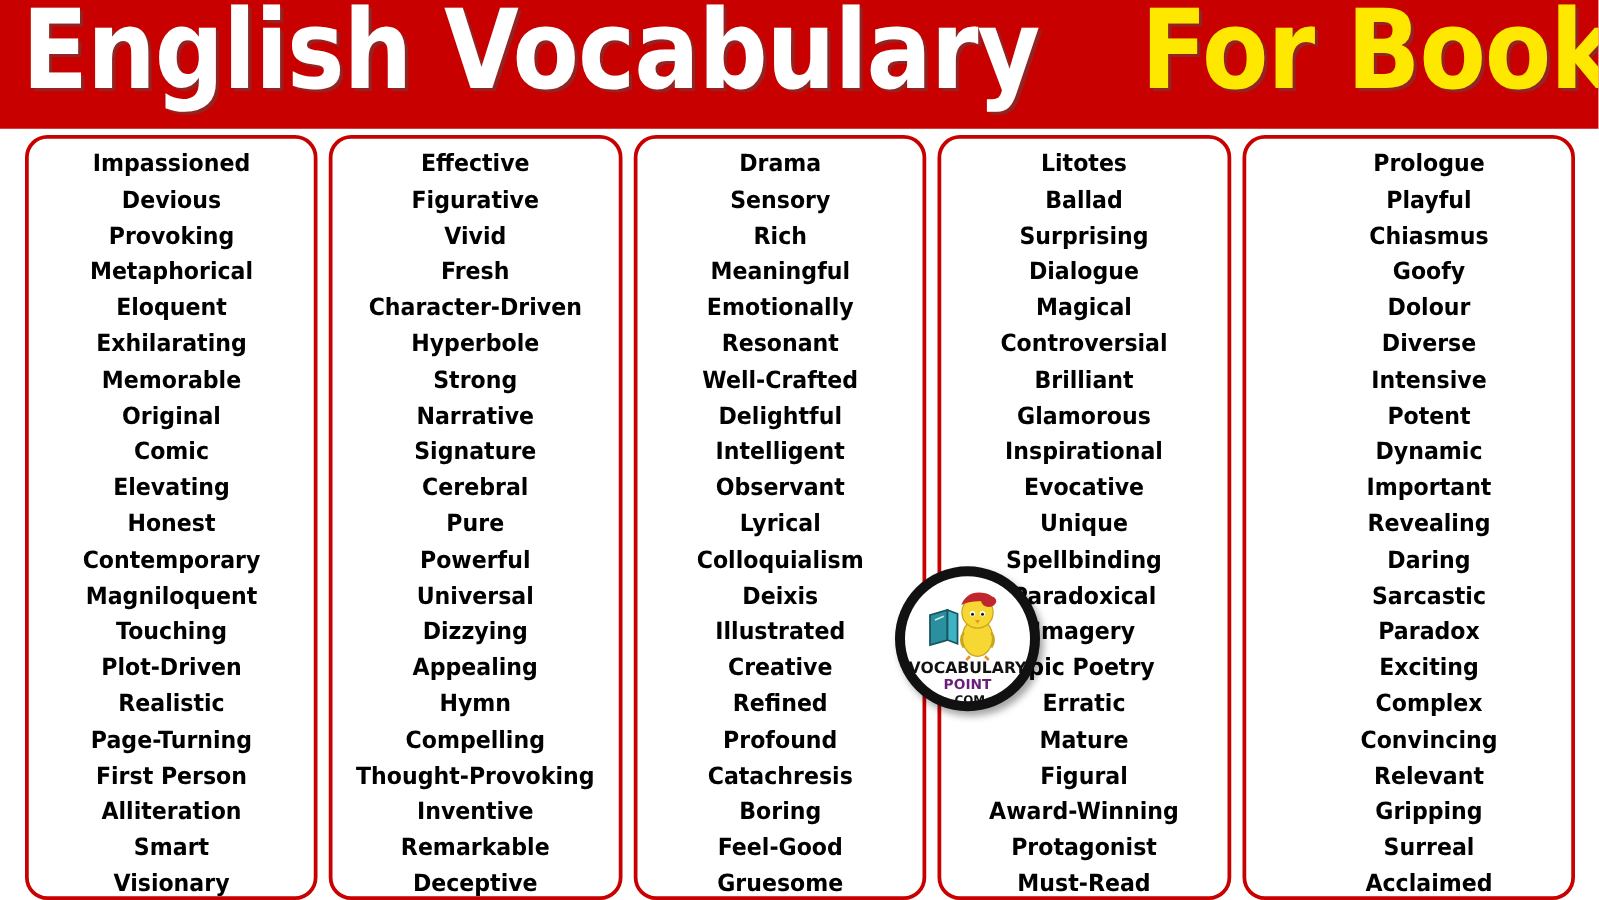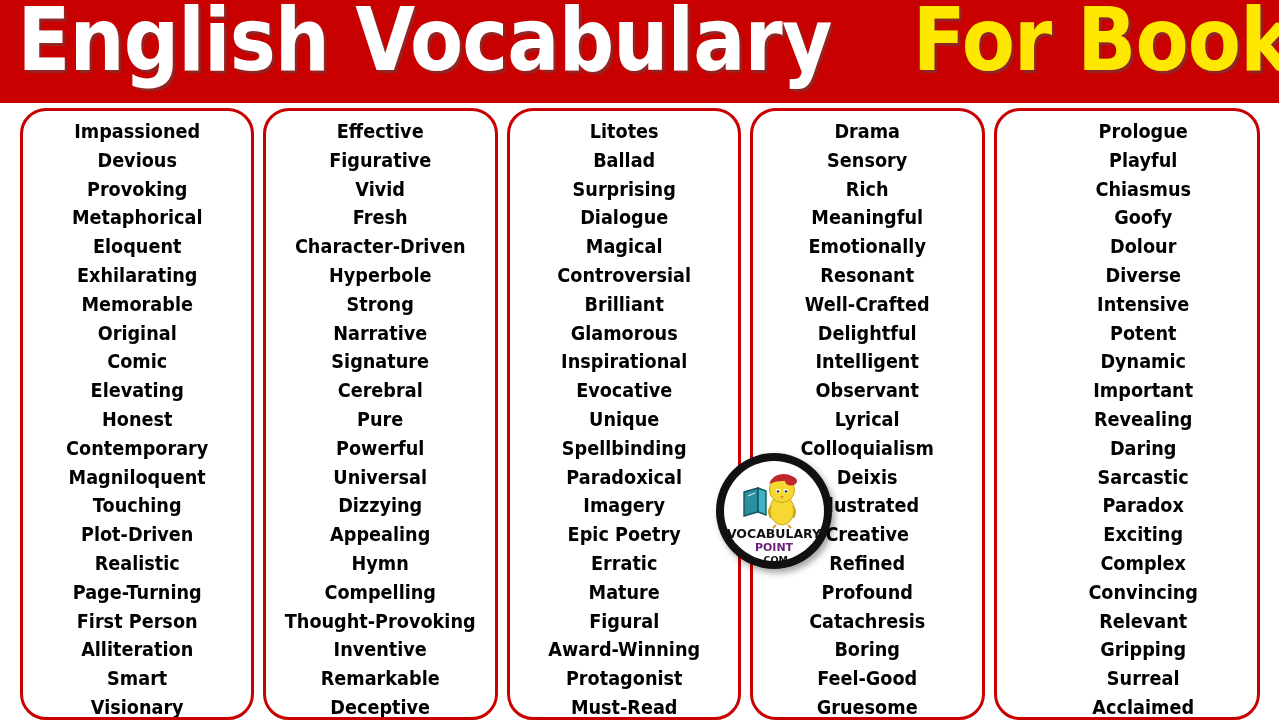--- a/index.html
+++ b/index.html
@@ -64,21 +64,21 @@
     top: 108px;
     width: 1240px;
     height: 612px;
     display: flex;
     gap: 9px;
   }
   .word-card {
     position: relative;
     flex: 1 1 0;
     border: 3px solid #c80000;
-    border-radius: 26px;
+    border-radius: 18px;
     background: #ffffff;
     box-sizing: border-box;
     overflow: hidden;
     padding-top: 6px;
   }
   .word-list {
     list-style: none;
     margin: 0;
     padding: 0;
     text-align: center;
@@ -164,20 +164,45 @@
           <li class="word-item">Hymn</li>
           <li class="word-item">Compelling</li>
           <li class="word-item">Thought-Provoking</li>
           <li class="word-item">Inventive</li>
           <li class="word-item">Remarkable</li>
           <li class="word-item">Deceptive</li>
         </ul>
     </div>
     <div class="word-card" style="border-color: rgb(200, 0, 0);">
       <ul class="word-list">
+          <li class="word-item">Drama</li>
+          <li class="word-item">Sensory</li>
+          <li class="word-item">Rich</li>
+          <li class="word-item">Meaningful</li>
+          <li class="word-item">Emotionally</li>
+          <li class="word-item">Resonant</li>
+          <li class="word-item">Well-Crafted</li>
+          <li class="word-item">Delightful</li>
+          <li class="word-item">Intelligent</li>
+          <li class="word-item">Observant</li>
+          <li class="word-item">Lyrical</li>
+          <li class="word-item">Colloquialism</li>
+          <li class="word-item">Deixis</li>
+          <li class="word-item">Illustrated</li>
+          <li class="word-item">Creative</li>
+          <li class="word-item">Refined</li>
+          <li class="word-item">Profound</li>
+          <li class="word-item">Catachresis</li>
+          <li class="word-item">Boring</li>
+          <li class="word-item">Feel-Good</li>
+          <li class="word-item">Gruesome</li>
+        </ul>
+    </div>
+    <div class="word-card" style="border-color: rgb(200, 0, 0);">
+      <ul class="word-list">
           <li class="word-item">Litotes</li>
           <li class="word-item">Ballad</li>
           <li class="word-item">Surprising</li>
           <li class="word-item">Dialogue</li>
           <li class="word-item">Magical</li>
           <li class="word-item">Controversial</li>
           <li class="word-item">Brilliant</li>
           <li class="word-item">Glamorous</li>
           <li class="word-item">Inspirational</li>
           <li class="word-item">Evocative</li>
@@ -187,45 +212,20 @@
           <li class="word-item">Imagery</li>
           <li class="word-item">Epic Poetry</li>
           <li class="word-item">Erratic</li>
           <li class="word-item">Mature</li>
           <li class="word-item">Figural</li>
           <li class="word-item">Award-Winning</li>
           <li class="word-item">Protagonist</li>
           <li class="word-item">Must-Read</li>
         </ul>
     </div>
-    <div class="word-card" style="border-color: rgb(200, 0, 0);">
-      <ul class="word-list">
-          <li class="word-item">Drama</li>
-          <li class="word-item">Sensory</li>
-          <li class="word-item">Rich</li>
-          <li class="word-item">Meaningful</li>
-          <li class="word-item">Emotionally</li>
-          <li class="word-item">Resonant</li>
-          <li class="word-item">Well-Crafted</li>
-          <li class="word-item">Delightful</li>
-          <li class="word-item">Intelligent</li>
-          <li class="word-item">Observant</li>
-          <li class="word-item">Lyrical</li>
-          <li class="word-item">Colloquialism</li>
-          <li class="word-item">Deixis</li>
-          <li class="word-item">Illustrated</li>
-          <li class="word-item">Creative</li>
-          <li class="word-item">Refined</li>
-          <li class="word-item">Profound</li>
-          <li class="word-item">Catachresis</li>
-          <li class="word-item">Boring</li>
-          <li class="word-item">Feel-Good</li>
-          <li class="word-item">Gruesome</li>
-        </ul>
-    </div>
     <div class="word-card" style="border-color: rgb(200, 0, 0); padding-left: 32px;">
       <ul class="word-list">
           <li class="word-item">Prologue</li>
           <li class="word-item">Playful</li>
           <li class="word-item">Chiasmus</li>
           <li class="word-item">Goofy</li>
           <li class="word-item">Dolour</li>
           <li class="word-item">Diverse</li>
           <li class="word-item">Intensive</li>
           <li class="word-item">Potent</li>

